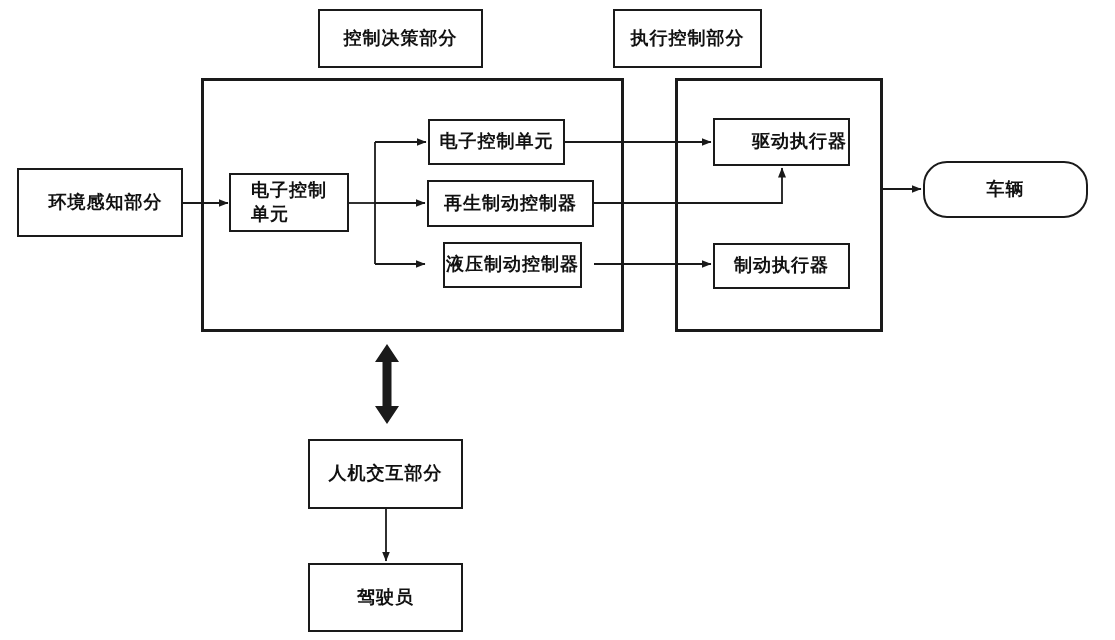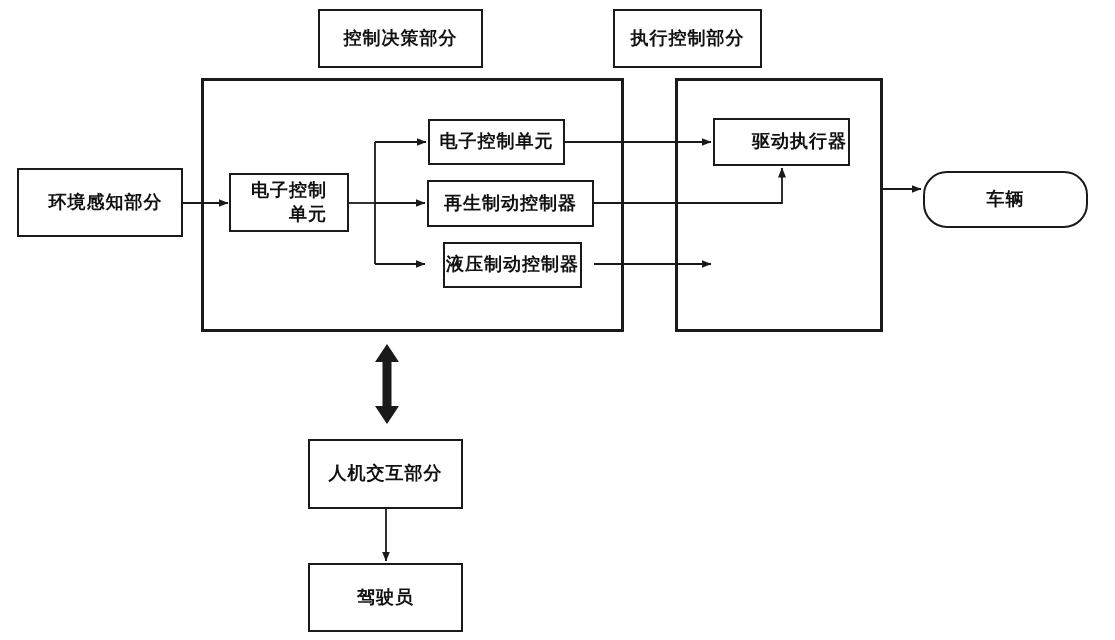--- a/index.html
+++ b/index.html
@@ -18,21 +18,21 @@
     width: 1115px; height: 640px;
   }
   .node {
     position: absolute;
     box-sizing: border-box;
     border: 2px solid #1a1a1a;
     background: #ffffff;
     display: flex;
     align-items: center;
     justify-content: center;
-    text-align: right;
+    text-align: left;
     font-size: 18px;
     font-weight: bold;
     line-height: 1.3;
     letter-spacing: 1px;
   }
   .container-box {
     position: absolute;
     box-sizing: border-box;
     border: 3px solid #1a1a1a;
     background: transparent;
@@ -44,21 +44,21 @@
   #c1           { left: 201px; top: 78px;  width: 423px; height: 254px; }
   #c2           { left: 675px; top: 78px;  width: 208px; height: 254px; }
   
   #n-env        { left: 17px;  top: 168px; width: 166px; height: 69px; padding-left: 11px; }
   #n-ecu        { left: 229px; top: 173px; width: 120px; height: 59px; padding: 0 20px; }
   #n-motor      { left: 428px; top: 119px; width: 137px; height: 46px; }
   #n-regen      { left: 427px; top: 180px; width: 167px; height: 47px; }
   #n-hyd        { left: 443px; top: 242px; width: 139px; height: 46px; font-family: Liberation Serif, serif; }
   #n-drive      { left: 713px; top: 118px; width: 137px; height: 48px; padding-left: 36px; }
   #n-brake      { left: 713px; top: 243px; width: 137px; height: 46px; }
-  #n-vehicle    { left: 923px; top: 171px; width: 165px; height: 57px; border-radius: 24px; }
+  #n-vehicle    { left: 923px; top: 161px; width: 165px; height: 57px; border-radius: 24px; }
   #n-hmi        { left: 308px; top: 432px; width: 155px; height: 70px; margin-top: 7px; }
   #n-driver     { left: 308px; top: 563px; width: 155px; height: 69px; }
 </style>
 </head>
 <body>
 
 <div class="canvas">
 
   <svg class="connectors" viewBox="0 0 1115 640" xmlns="http://www.w3.org/2000/svg">
     <defs>
@@ -87,17 +87,18 @@
 
   <div class="container-box" id="c1"></div>
   <div class="container-box" id="c2"></div>
 
   <div class="node" id="n-env">环境感知部分</div>
   <div class="node" id="n-ecu">电子控制单元</div>
   <div class="node" id="n-motor">电子控制单元</div>
   <div class="node" id="n-regen">再生制动控制器</div>
   <div class="node" id="n-hyd">液压制动控制器</div>
   <div class="node" id="n-drive">驱动执行器</div>
+  <div class="node" id="n-brake">制动执行器</div>
   <div class="node" id="n-vehicle">车辆</div>
   <div class="node" id="n-hmi">人机交互部分</div>
   <div class="node" id="n-driver">驾驶员</div>
 
 </div>
 
 </body></html>

